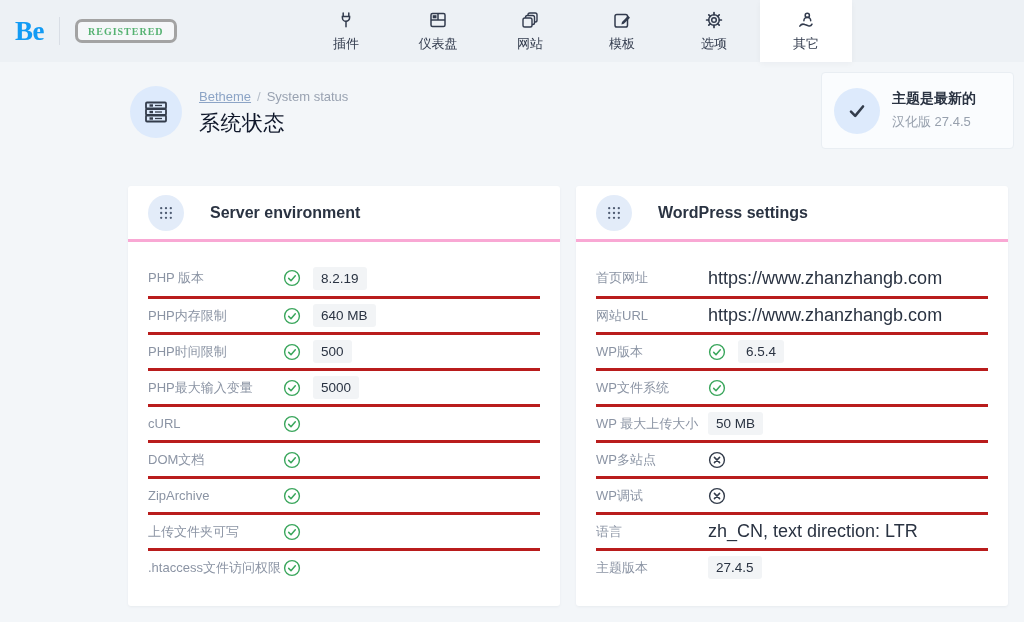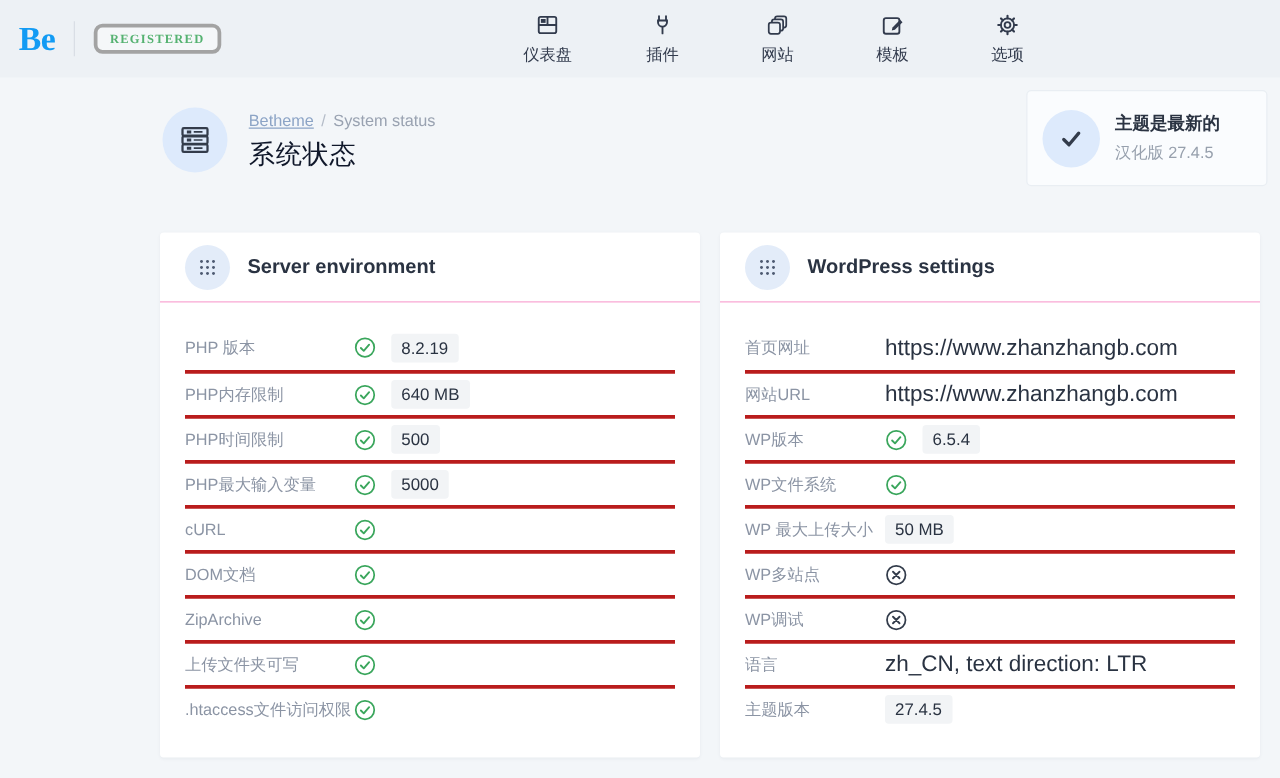--- a/index.html
+++ b/index.html
@@ -40,22 +40,22 @@
   .status-box { width:193px; min-height:77px; background:#fafcfe; border:1px solid #e9eef3;
     border-radius:4px; padding:14px 12px; display:flex; align-items:center; gap:12px; }
   .status-circle { width:46px; height:46px; border-radius:50%; flex:none;
     display:flex; align-items:center; justify-content:center; }
   .status-title { font-size:14px; font-weight:700; color:#2a3342; }
   .status-sub { font-size:13px; color:#97a0ad; margin-top:5px; }
   
   .content { display:flex; gap:16px; padding:0 16px 0 128px; align-items:flex-start; }
   .card { flex:1 1 0; background:#ffffff; border-radius:3px;
     box-shadow:0 1px 3px rgba(25,35,55,.05); }
-  .card-header { display:flex; align-items:center; gap:14px; height:56px;
-    padding:0 20px; border-bottom:1px solid #f9a8d4; }
+  .card-header { display:flex; align-items:center; gap:26px; height:56px;
+    padding:0 20px; border-bottom:3px solid #f9a8d4; }
   .dots-circle { width:36px; height:36px; border-radius:50%; flex:none;
     display:flex; align-items:center; justify-content:center; }
   .card-title { font-size:16px; font-weight:700; color:#2a3342; }
   .rows { padding:18px 20px 22px; }
   .row { height:36px; display:flex; align-items:center; }
   .row + .row { border-top:3px solid #b91c1c; }
   .row-label { font-size:13px; color:#8b94a4; flex:0 0 auto; white-space:nowrap; }
   #card-0 .row-label { min-width:135px; }
   #card-1 .row-label { min-width:112px; }
   .icon-cell { width:30px; flex:none; display:flex; align-items:center; }
@@ -69,41 +69,41 @@
 
 <header class="topbar">
   <div class="brand">
     <span class="logo" style="color: rgb(18, 155, 244);">Be</span>
     <span class="brand-divider"></span>
     <span class="reg-badge" style="color: rgb(85, 178, 113);">REGISTERED</span>
   </div>
   <nav class="topnav" id="topnav">
       <div class="nav-item">
      <span class="nav-icon">
+          <svg width="20" height="20" viewBox="0 0 20 20" fill="none" stroke="currentColor" stroke-width="1.5" stroke-linecap="round">
+            <path d="M7.2 3v3.3M12.8 3v3.3"></path>
+            <path d="M6.4 6.4h7.2v1.3a3.6 3.6 0 0 1-7.2 0z"></path>
+            <path d="M10 11.6V16.7"></path>
+          </svg>
+        </span>
+     <span class="nav-label">插件</span>
+   </div>
+      <div class="nav-item">
+     <span class="nav-icon">
           <svg width="20" height="20" viewBox="0 0 20 20">
             <rect x="3" y="3.5" width="14" height="13" rx="1.5" fill="none" stroke="currentColor" stroke-width="1.5"></rect>
             <line x1="10" y1="3.5" x2="10" y2="10" stroke="currentColor" stroke-width="1.5"></line>
             <line x1="3" y1="10" x2="17" y2="10" stroke="currentColor" stroke-width="1.5"></line>
             <rect x="4.7" y="5.2" width="3.8" height="3.1" fill="currentColor"></rect>
           </svg>
         </span>
      <span class="nav-label">仪表盘</span>
    </div>
       <div class="nav-item">
      <span class="nav-icon">
-          <svg width="20" height="20" viewBox="0 0 20 20" fill="none" stroke="currentColor" stroke-width="1.5" stroke-linecap="round">
-            <path d="M7.2 3v3.3M12.8 3v3.3"></path>
-            <path d="M6.4 6.4h7.2v1.3a3.6 3.6 0 0 1-7.2 0z"></path>
-            <path d="M10 11.6V16.7"></path>
-          </svg>
-        </span>
-     <span class="nav-label">插件</span>
-   </div>
-      <div class="nav-item">
-     <span class="nav-icon">
           <svg width="20" height="20" viewBox="0 0 20 20" fill="#edf1f5" stroke="currentColor" stroke-width="1.4">
             <rect x="8" y="3" width="9" height="9" rx="1.8"></rect>
             <rect x="5.5" y="5.5" width="9" height="9" rx="1.8"></rect>
             <rect x="3" y="8" width="9" height="9" rx="1.8"></rect>
           </svg>
         </span>
      <span class="nav-label">网站</span>
    </div>
       <div class="nav-item">
      <span class="nav-icon">
@@ -116,20 +116,30 @@
    </div>
       <div class="nav-item">
      <span class="nav-icon">
           <svg width="20" height="20" viewBox="0 0 20 20" fill="none" stroke="currentColor" stroke-linecap="round">
             <circle cx="10" cy="10" r="2.3" stroke-width="1.5"></circle>
             <circle cx="10" cy="10" r="5.3" stroke-width="1.5"></circle>
             <path stroke-width="1.7" d="M10 2.6v2.1M10 15.3v2.1M2.6 10h2.1M15.3 10h2.1M4.8 4.8l1.5 1.5M13.7 13.7l1.5 1.5M15.2 4.8l-1.5 1.5M6.3 13.7l-1.5 1.5"></path>
           </svg>
         </span>
      <span class="nav-label">选项</span>
+   </div>
+      <div class="nav-item active">
+     <span class="nav-icon">
+          <svg width="20" height="20" viewBox="0 0 20 20" fill="none" stroke="currentColor" stroke-width="1.5" stroke-linecap="round">
+            <circle cx="11.3" cy="5.4" r="2.1"></circle>
+            <path d="M7.9 10.7a3.4 3.4 0 0 1 6.8 0"></path>
+            <path d="M3.8 16.2c1.2-1.9 3-2.5 5-1.7l3.5 1.2c1.6.5 3-.1 3.7-1.6"></path>
+          </svg>
+        </span>
+     <span class="nav-label">其它</span>
    </div>
     </nav>
 </header>
 
 <div class="page-head">
   <div class="head-left">
     <div class="head-icon-circle" id="head-icon" style="background: rgb(221, 234, 252);">
         <svg width="26" height="26" viewBox="0 0 26 26" stroke="#333c4b" fill="none">
           <rect x="3" y="3.5" width="20" height="6" rx="1" stroke-width="1.8"></rect>
           <path d="M6.5 6.5h3.5" stroke-width="2.4"></path>

